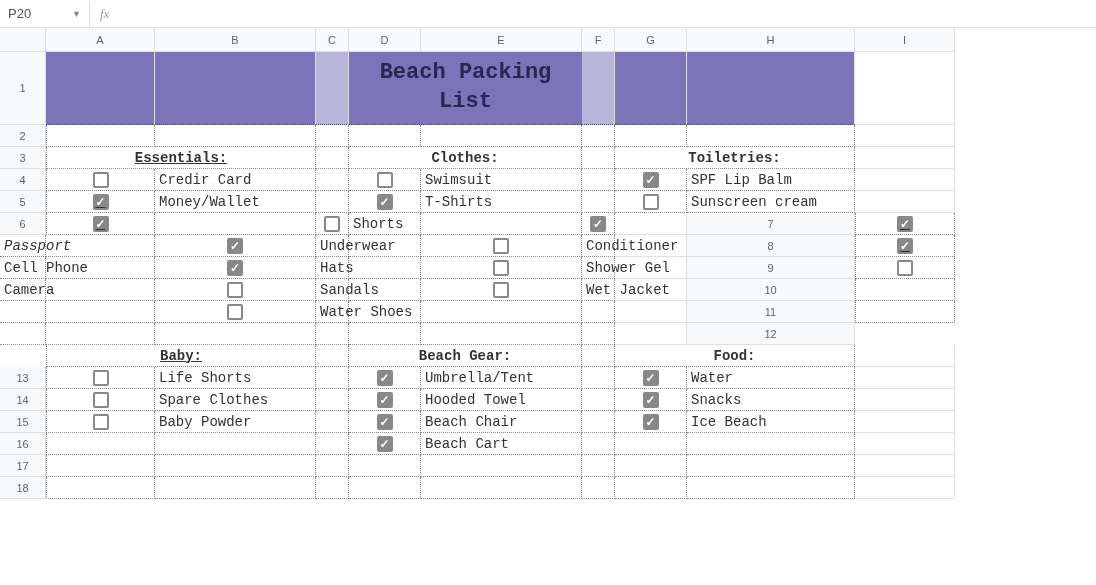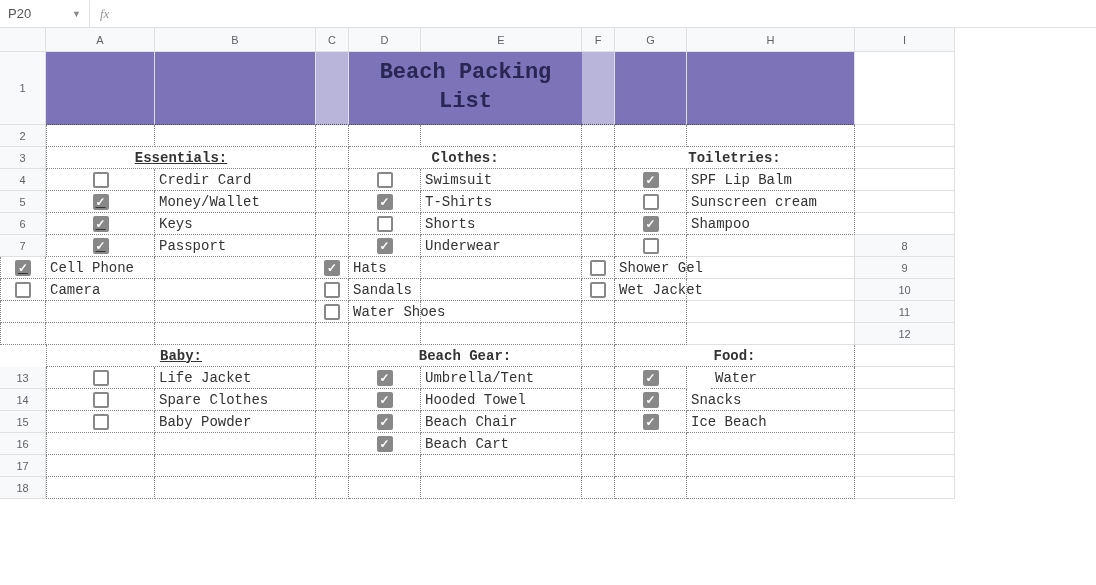--- a/index.html
+++ b/index.html
@@ -228,55 +228,52 @@
       <div class="cb"></div>
     </div>
     <div class="cell dotted-b dotted-r" style="height: 22px;">
       <span>Sunscreen cream</span>
     </div>
     <div class="cell" style="height: 22px;"></div>
     <div class="row-header" style="height: 22px;">6</div>
     <div class="cell dotted-b dotted-l dotted-r checkbox-cell" style="height: 22px;">
       <div class="cb checked"></div>
     </div>
-    <div class="cell dotted-b dotted-r" style="height: 22px;">
-      <span>Keys</span>
-    </div>
     <div class="cell dotted-b spacer-bg dotted-r" style="height: 22px;"></div>
     <div class="cell dotted-b dotted-r checkbox-cell" style="height: 22px;">
       <div class="cb"></div>
     </div>
     <div class="cell dotted-b dotted-r" style="height: 22px;">
       <span>Shorts</span>
     </div>
     <div class="cell dotted-b spacer-bg dotted-r" style="height: 22px;"></div>
     <div class="cell dotted-b dotted-r checkbox-cell" style="height: 22px;">
       <div class="cb checked"></div>
     </div>
-    <div class="cell dotted-b dotted-r" style="height: 22px;">
-      <span>Shampoo</span>
-    </div>
     <div class="cell" style="height: 22px;"></div>
     <div class="row-header" style="height: 22px;">7</div>
     <div class="cell dotted-b dotted-l dotted-r checkbox-cell" style="height: 22px;">
       <div class="cb checked"></div>
     </div>
-    <div class="cell dotted-b dotted-r" style="height: 22px;">
+    <div class="cell dotted-b dotted-r" style="height: 22px; font-style: italic;">
       <span>Passport</span>
     </div>
     <div class="cell dotted-b spacer-bg dotted-r" style="height: 22px;"></div>
     <div class="cell dotted-b dotted-r checkbox-cell" style="height: 22px;">
       <div class="cb checked"></div>
     </div>
     <div class="cell dotted-b dotted-r" style="height: 22px;">
       <span>Underwear</span>
     </div>
     <div class="cell dotted-b spacer-bg dotted-r" style="height: 22px;"></div>
     <div class="cell dotted-b dotted-r checkbox-cell" style="height: 22px;">
       <div class="cb"></div>
+    </div>
+    <div class="cell dotted-b dotted-r" style="height: 22px;">
+      <span>Conditioner</span>
     </div>
     <div class="cell" style="height: 22px;"></div>
     <div class="row-header" style="height: 22px;">8</div>
     <div class="cell dotted-b dotted-l dotted-r checkbox-cell" style="height: 22px;">
       <div class="cb checked"></div>
     </div>
     <div class="cell dotted-b dotted-r" style="height: 22px;">
       <span>Cell Phone</span>
     </div>
     <div class="cell dotted-b spacer-bg dotted-r" style="height: 22px;"></div>
@@ -345,34 +342,34 @@
     <div class="cell dotted-b spacer-bg dotted-r" style="height: 22px;"></div>
     <div class="cell dotted-b section-heading dotted-r" style="height: 22px; grid-column: 5 / span 2;">Beach Gear:</div>
     <div class="cell dotted-b spacer-bg dotted-r" style="height: 22px;"></div>
     <div class="cell dotted-b section-heading dotted-r" style="height: 22px; grid-column: 8 / span 2;">Food:</div>
     <div class="cell" style="height: 22px;"></div>
     <div class="row-header" style="height: 22px;">13</div>
     <div class="cell dotted-b dotted-l dotted-r checkbox-cell" style="height: 22px;">
       <div class="cb"></div>
     </div>
     <div class="cell dotted-b dotted-r" style="height: 22px;">
-      <span>Life Jacket</span>
+      <span>Life Shorts</span>
     </div>
     <div class="cell dotted-b spacer-bg dotted-r" style="height: 22px;"></div>
     <div class="cell dotted-b dotted-r checkbox-cell" style="height: 22px;">
       <div class="cb checked"></div>
     </div>
     <div class="cell dotted-b dotted-r" style="height: 22px;">
       <span>Umbrella/Tent</span>
     </div>
     <div class="cell dotted-b spacer-bg dotted-r" style="height: 22px;"></div>
     <div class="cell dotted-b dotted-r checkbox-cell" style="height: 22px;">
       <div class="cb checked"></div>
     </div>
-    <div class="cell dotted-b dotted-r" style="height: 22px; margin-left: 24px;">
+    <div class="cell dotted-b dotted-r" style="height: 22px;">
       <span>Water</span>
     </div>
     <div class="cell" style="height: 22px;"></div>
     <div class="row-header" style="height: 22px;">14</div>
     <div class="cell dotted-b dotted-l dotted-r checkbox-cell" style="height: 22px;">
       <div class="cb"></div>
     </div>
     <div class="cell dotted-b dotted-r" style="height: 22px;">
       <span>Spare Clothes</span>
     </div>

